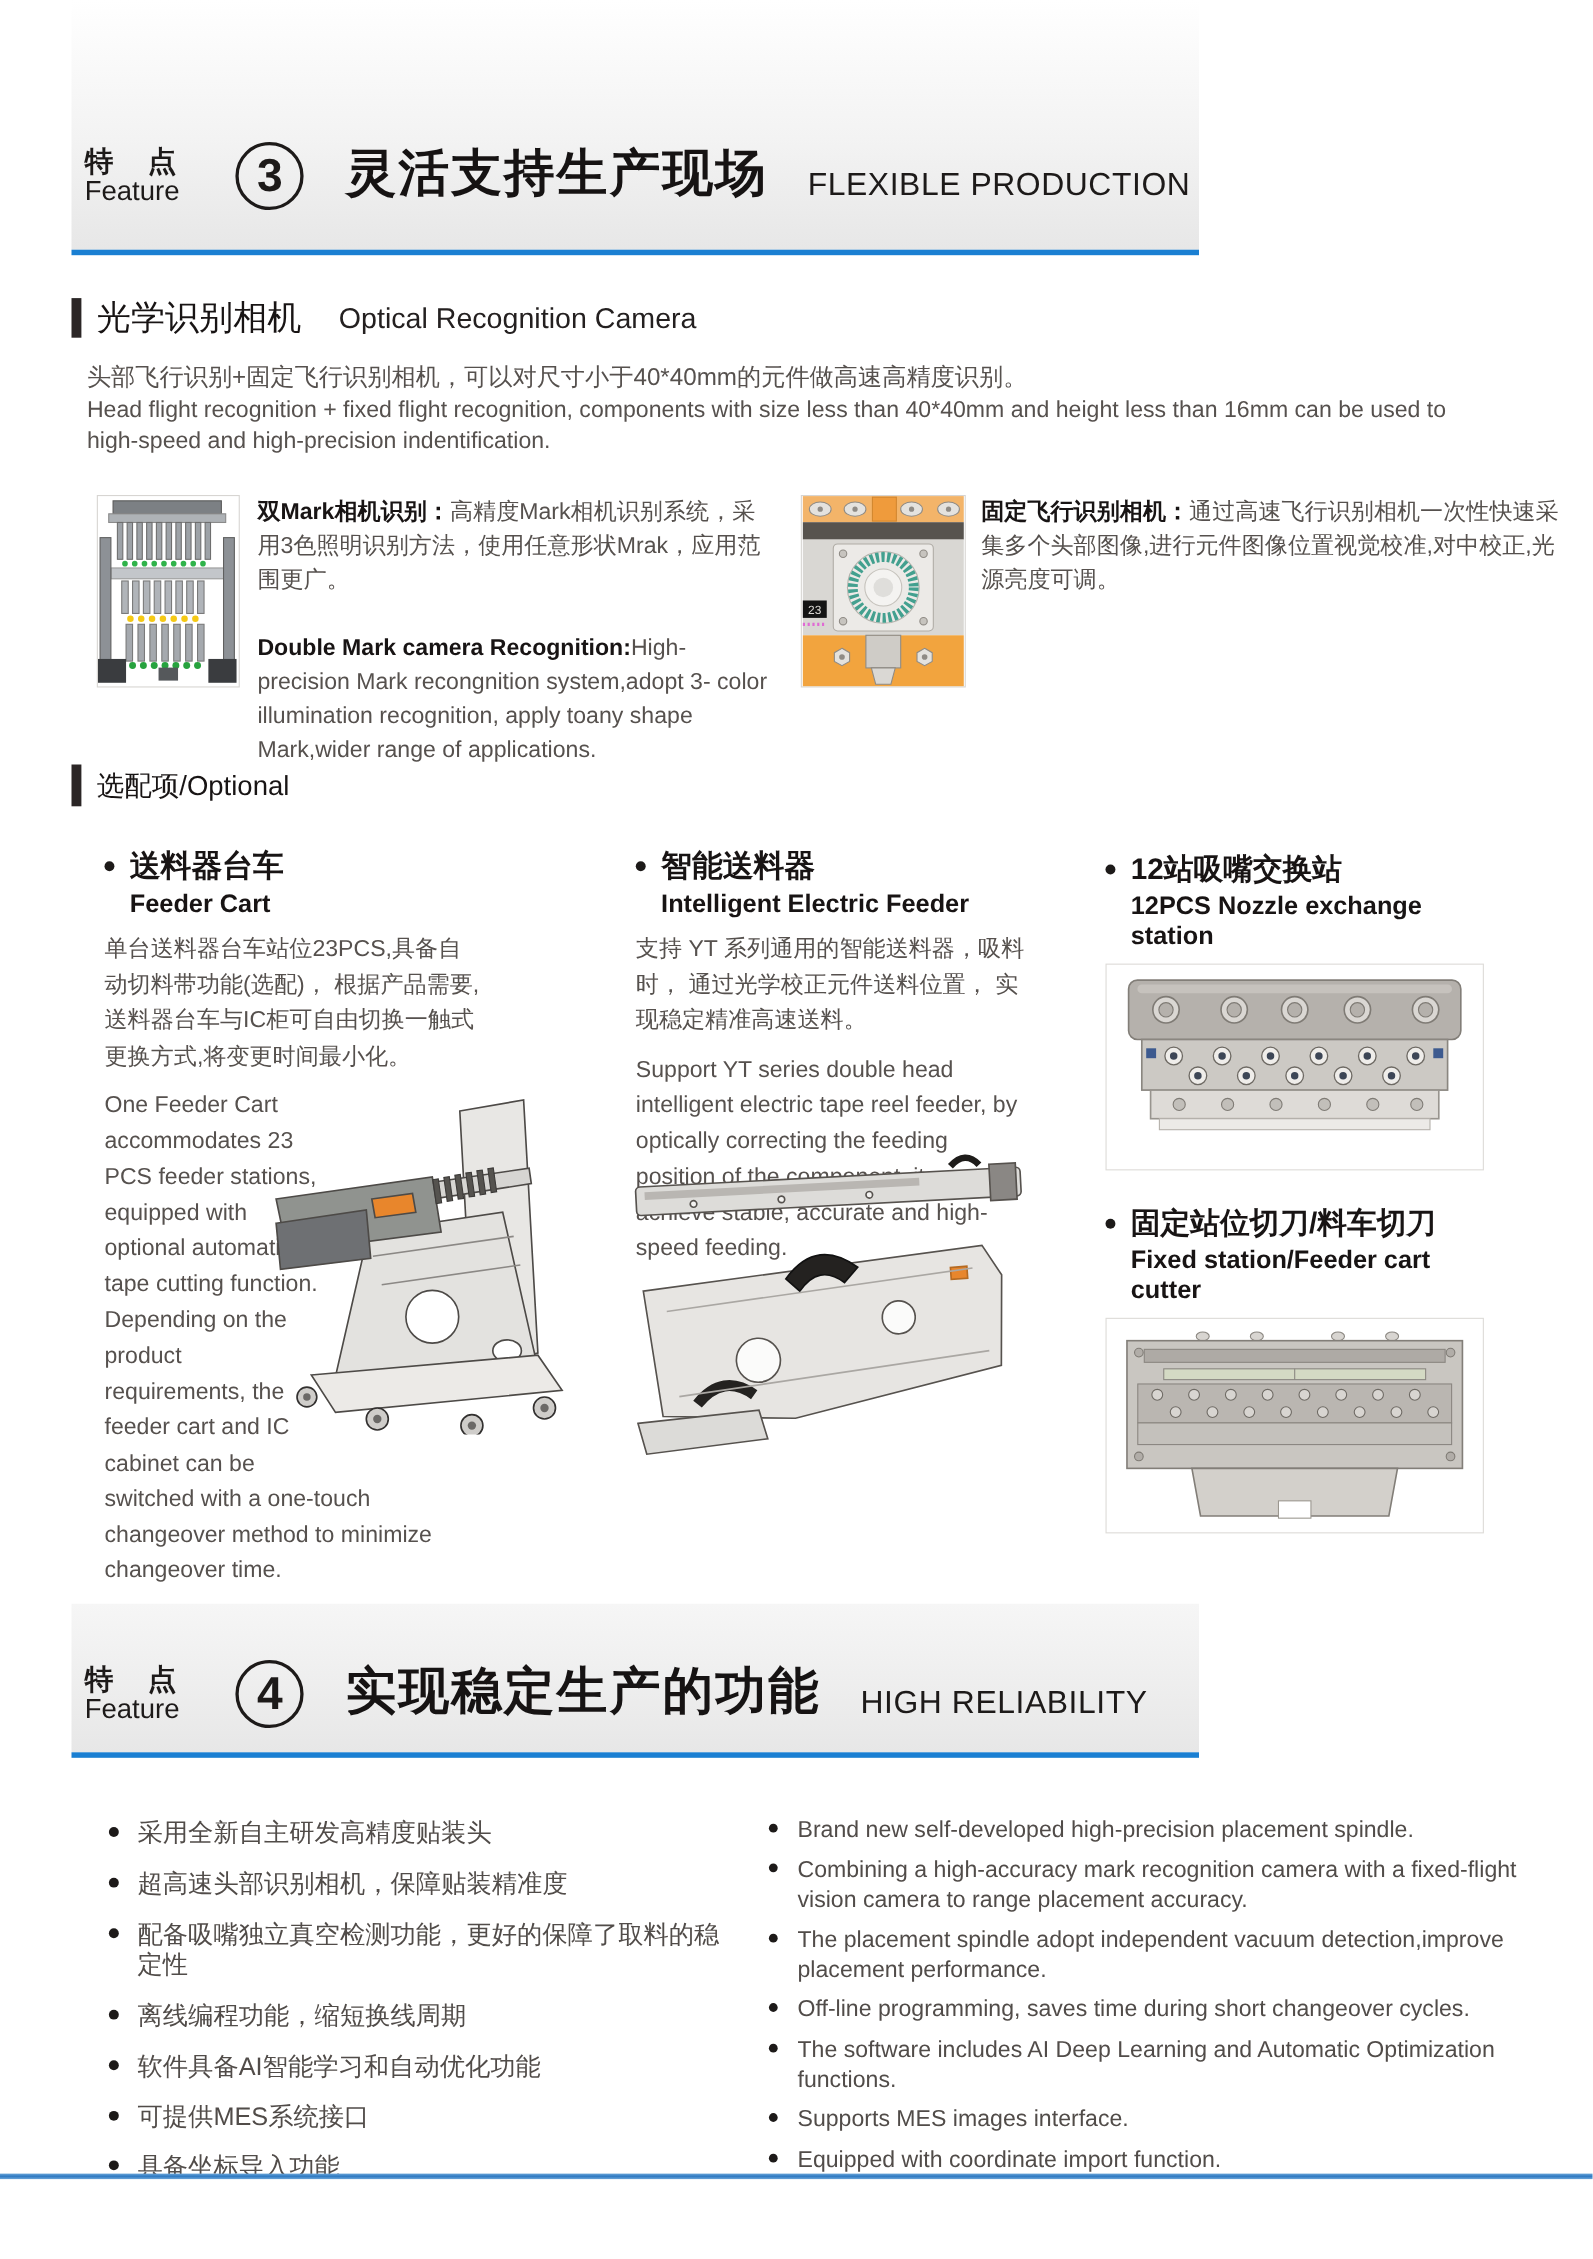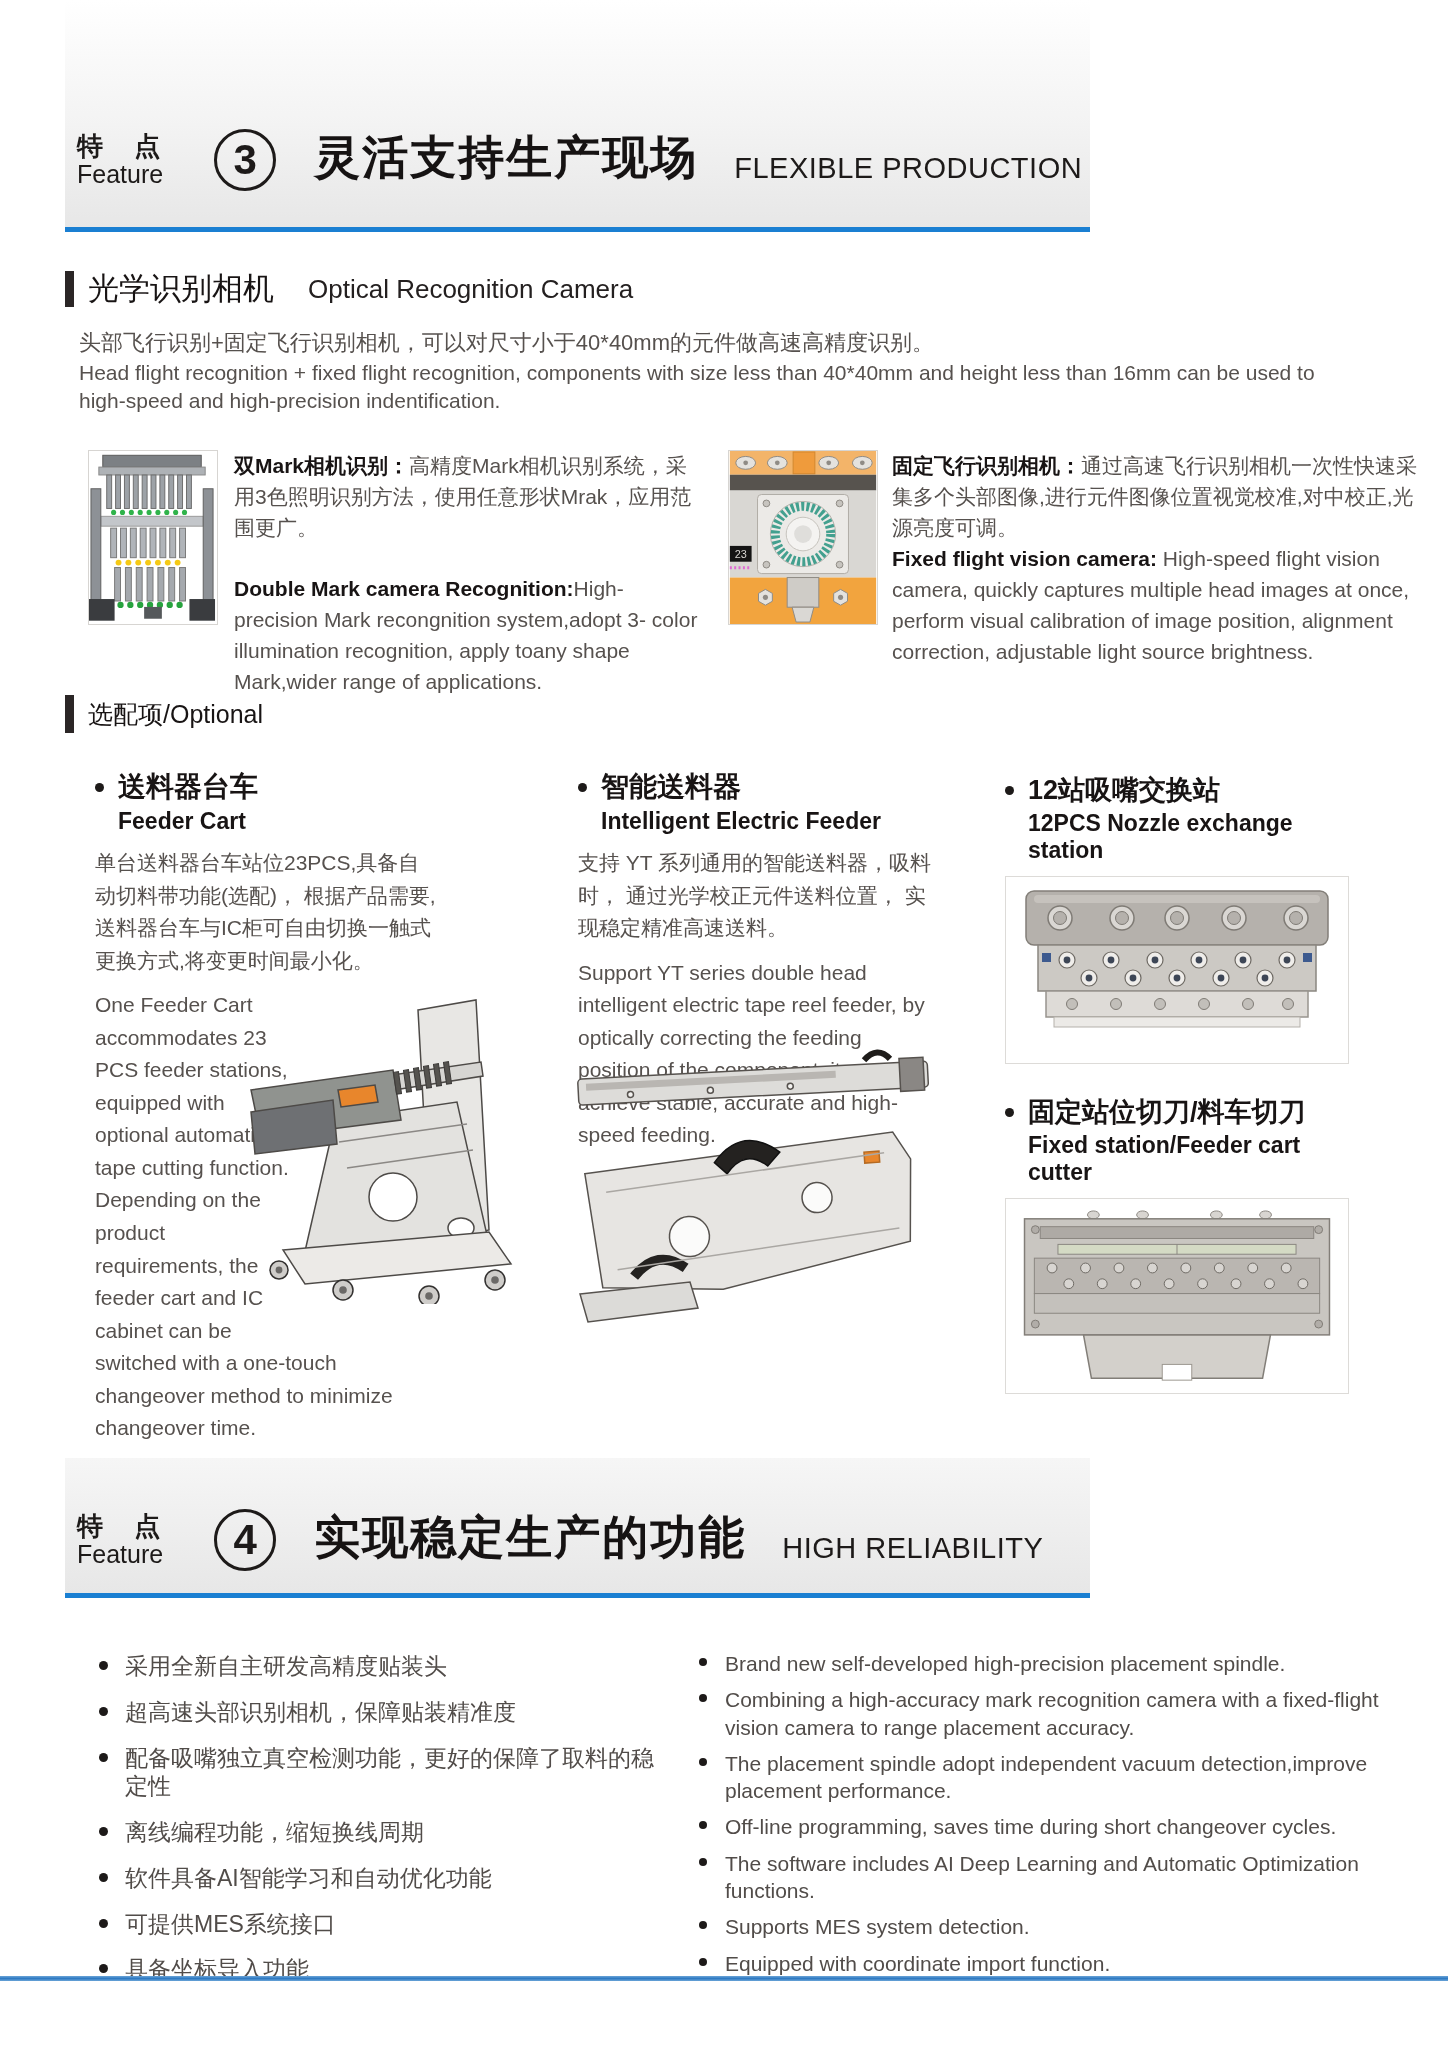--- a/index.html
+++ b/index.html
@@ -230,21 +230,20 @@
         </g>
         <circle cx="36" cy="148" r="2.6" fill="#8f8b85"></circle>
           <circle cx="112" cy="148" r="2.6" fill="#8f8b85"></circle>
         <rect x="58" y="128" width="32" height="30" fill="#cfccc7" stroke="#8f8b85"></rect>
         <polygon points="63,158 85,158 81,173 67,173" fill="#dad8d4" stroke="#8f8b85"></polygon>
       </svg>
     </div>
 
     <div class="cam-text card2-text">
       <p><span class="b">固定飞行识别相机：</span><span>通过高速飞行识别相机一次性快速采集多个头部图像,进行元件图像位置视觉校准,对中校正,光源亮度可调。</span></p>
-      <p><span class="b">Fixed flight vision camera:</span><span> High-speed flight vision camera, quickly captures multiple head images at once, perform visual calibration of image position, alignment correction, adjustable light source brightness.</span></p>
     </div>
   </div>
 
   <div class="sec-title optional-title">
     <span class="sec-bar"></span>
     <span class="cn">选配项/Optional</span>
   </div>
 
   <div class="opt-col col1">
     <div class="opt-h">
@@ -467,18 +466,18 @@
     <li><span class="dot"></span><span>可提供MES系统接口</span></li>
     <li><span class="dot"></span><span>具备坐标导入功能</span></li>
   </ul>
 
   <ul class="rel-list rel-en">
     <li><span class="dot"></span><span>Brand new self-developed high-precision placement spindle.</span></li>
     <li><span class="dot"></span><span>Combining a high-accuracy mark recognition camera with a fixed-flight vision camera to range placement accuracy.</span></li>
     <li><span class="dot"></span><span>The placement spindle adopt independent vacuum detection,improve placement performance.</span></li>
     <li><span class="dot"></span><span>Off-line programming, saves time during short changeover cycles.</span></li>
     <li><span class="dot"></span><span>The software includes AI Deep Learning and Automatic Optimization functions.</span></li>
-    <li><span class="dot"></span><span>Supports  MES system detection.</span></li>
+    <li><span class="dot"></span><span>Supports  MES images interface.</span></li>
     <li><span class="dot"></span><span>Equipped with coordinate import function.</span></li>
   </ul>
 
   <div class="footer-line"></div>
 </div>
 
 </body></html>

